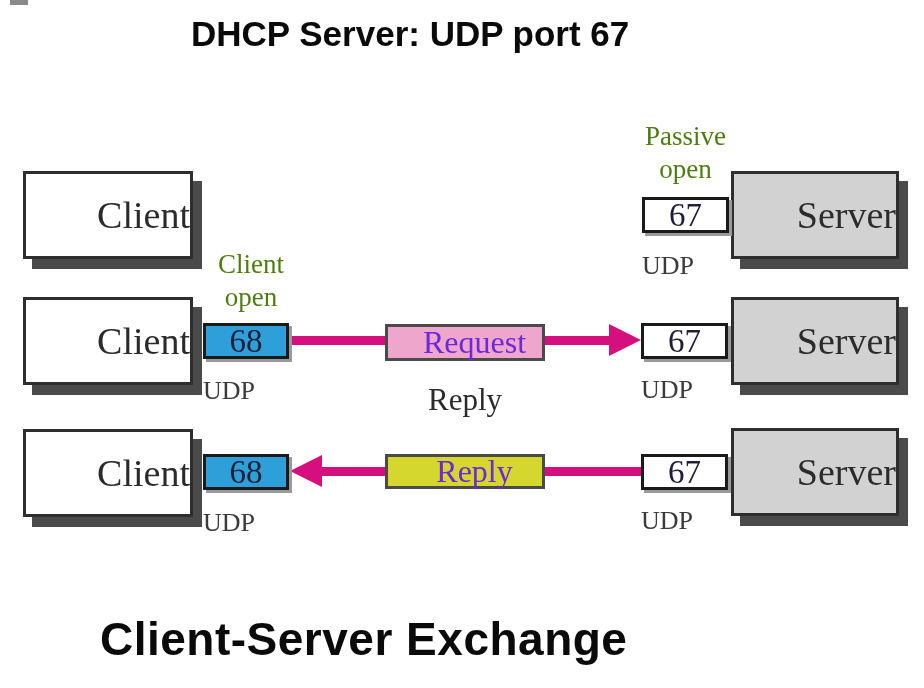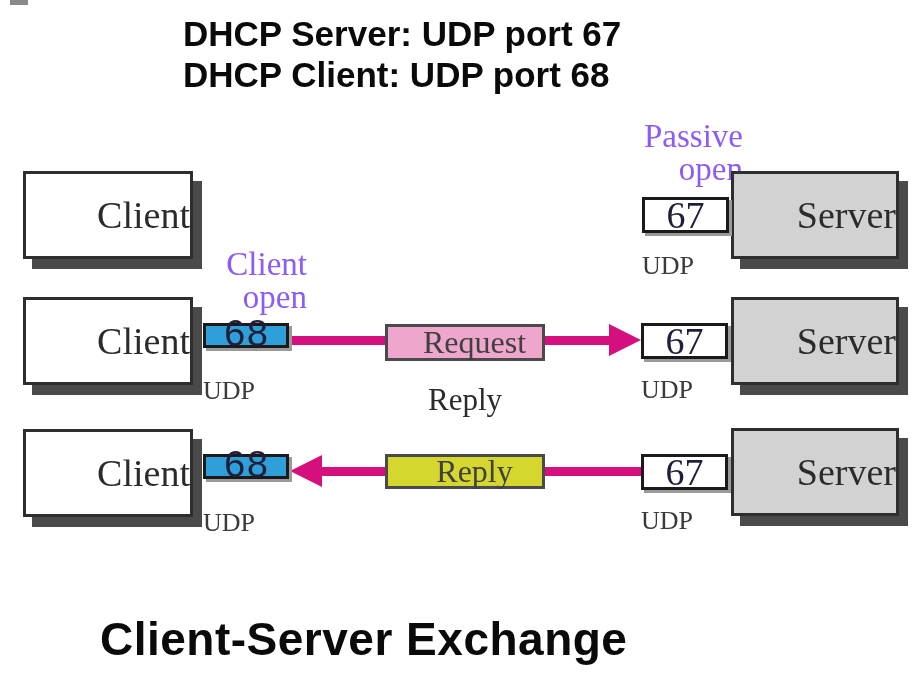--- a/index.html
+++ b/index.html
@@ -7,56 +7,56 @@
     position:relative; width:924px; height:688px; background:#ffffff;
     font-family:"Liberation Serif", serif; overflow:hidden;
     --client-port-fill:#2E9FD9; --server-box-fill:#D2D2D2; --client-box-fill:#FFFFFF;
     --port-box-fill:#FFFFFF; --request-box-fill:#EFA6CC; --reply-box-fill:#D5D72E;
     --arrow-color:#D5107E; --box-shadow-color:#4A4A4A; --border-color:#2E2E2E;
     --text-color:#2B2B2B;
   }
   .artifact { position:absolute; left:10px; top:0; width:18px; height:5px; background:#8a8a8a; }
 
   .top-title {
-    position:absolute; left:183px; top:13px;
+    position:absolute; left:191px; top:13px;
     font-family:"Liberation Sans", sans-serif; font-weight:bold;
     font-size:35px; line-height:41px; color:#0a0a0a; white-space:nowrap;
   }
 
   .node-box {
     position:absolute; box-sizing:border-box;
     border:3px solid var(--border-color);
     box-shadow:9px 10px 0 var(--box-shadow-color);
     display:flex; align-items:center; justify-content:flex-end;
     font-size:38px; color:var(--text-color);
   }
   .client-box { width:170px; height:88px; background:var(--client-box-fill); }
   .server-box { width:168px; height:88px; background:var(--server-box-fill); }
 
   .port-box {
     position:absolute; box-sizing:border-box;
     border:3px solid #1a1a1a; background:var(--port-box-fill);
     box-shadow:3px 3px 0 #9a9a9a;
     display:flex; align-items:center; justify-content:center;
-    font-size:38px; color:#1f1f3a; z-index:3;
+    font-size:33px; color:#1f1f3a; z-index:3;
   }
   .port-67 { width:87px; height:36px; }
-  .port-68 { width:86px; height:25px; background:var(--client-port-fill);font-family:Liberation Mono, monospace; }
+  .port-68 { width:86px; height:36px; background:var(--client-port-fill); }
 
   .udp-label {
     position:absolute; font-size:26px; color:#3a3a3a;margin-top:12px;
   }
   .annotation {
-    position:absolute; text-align:right; font-size:33px; line-height:33px; color:#8b5cf6;
+    position:absolute; text-align:center; font-size:27px; line-height:33px; color:#4d7c0f;
   }
   .msg-box {
     position:absolute; box-sizing:border-box;
     border:3px solid #4a4a4a;
     display:flex; align-items:center; justify-content:center;
-    font-size:32px; color:#404040; z-index:2;padding-left:19px;
+    font-size:32px; color:#6d28d9; z-index:2;padding-left:19px;
   }
   .request-box { background:var(--request-box-fill); width:160px; height:37px; }
   .reply-box   { background:var(--reply-box-fill);   width:160px; height:35px; }
 
   .arrow-line { position:absolute; height:9px; background:var(--arrow-color); z-index:1; }
   .arrow-head { position:absolute; width:0; height:0; z-index:1; }
   .arrow-head.right { border-top:16px solid transparent; border-bottom:16px solid transparent; border-left:32px solid var(--arrow-color); }
   .arrow-head.left  { border-top:16px solid transparent; border-bottom:16px solid transparent; border-right:32px solid var(--arrow-color); }
 
   .center-reply { position:absolute; left:385px; top:382px; width:160px; text-align:center; font-size:31px; color:#2b2b2b; }
@@ -69,21 +69,20 @@
 </style>
 </head>
 <body>
 
 <div class="canvas" style="--client-port-fill: #2E9FD9; --server-box-fill: #D2D2D2; --client-box-fill: #FFFFFF; --port-box-fill: #FFFFFF; --request-box-fill: #EFA6CC; --reply-box-fill: #D5D72E; --arrow-color: #D5107E; --box-shadow-color: #4A4A4A; --border-color: #2E2E2E; --text-color: #2B2B2B;">
 
   <div class="artifact"></div>
 
   <div class="top-title">
     <div>DHCP Server: UDP port 67</div>
-    <div>DHCP Client: UDP port 68</div>
   </div>
 
   <div class="node-box client-box" style="left:23px; top:171px;">
     <span>Client</span>
   </div>
   <div class="annotation" style="left:628px; top:120px; width:115px;">
     <div>Passive</div>
     <div>open</div>
   </div>
   <div class="port-box port-67" style="left:642px; top:197px;">

